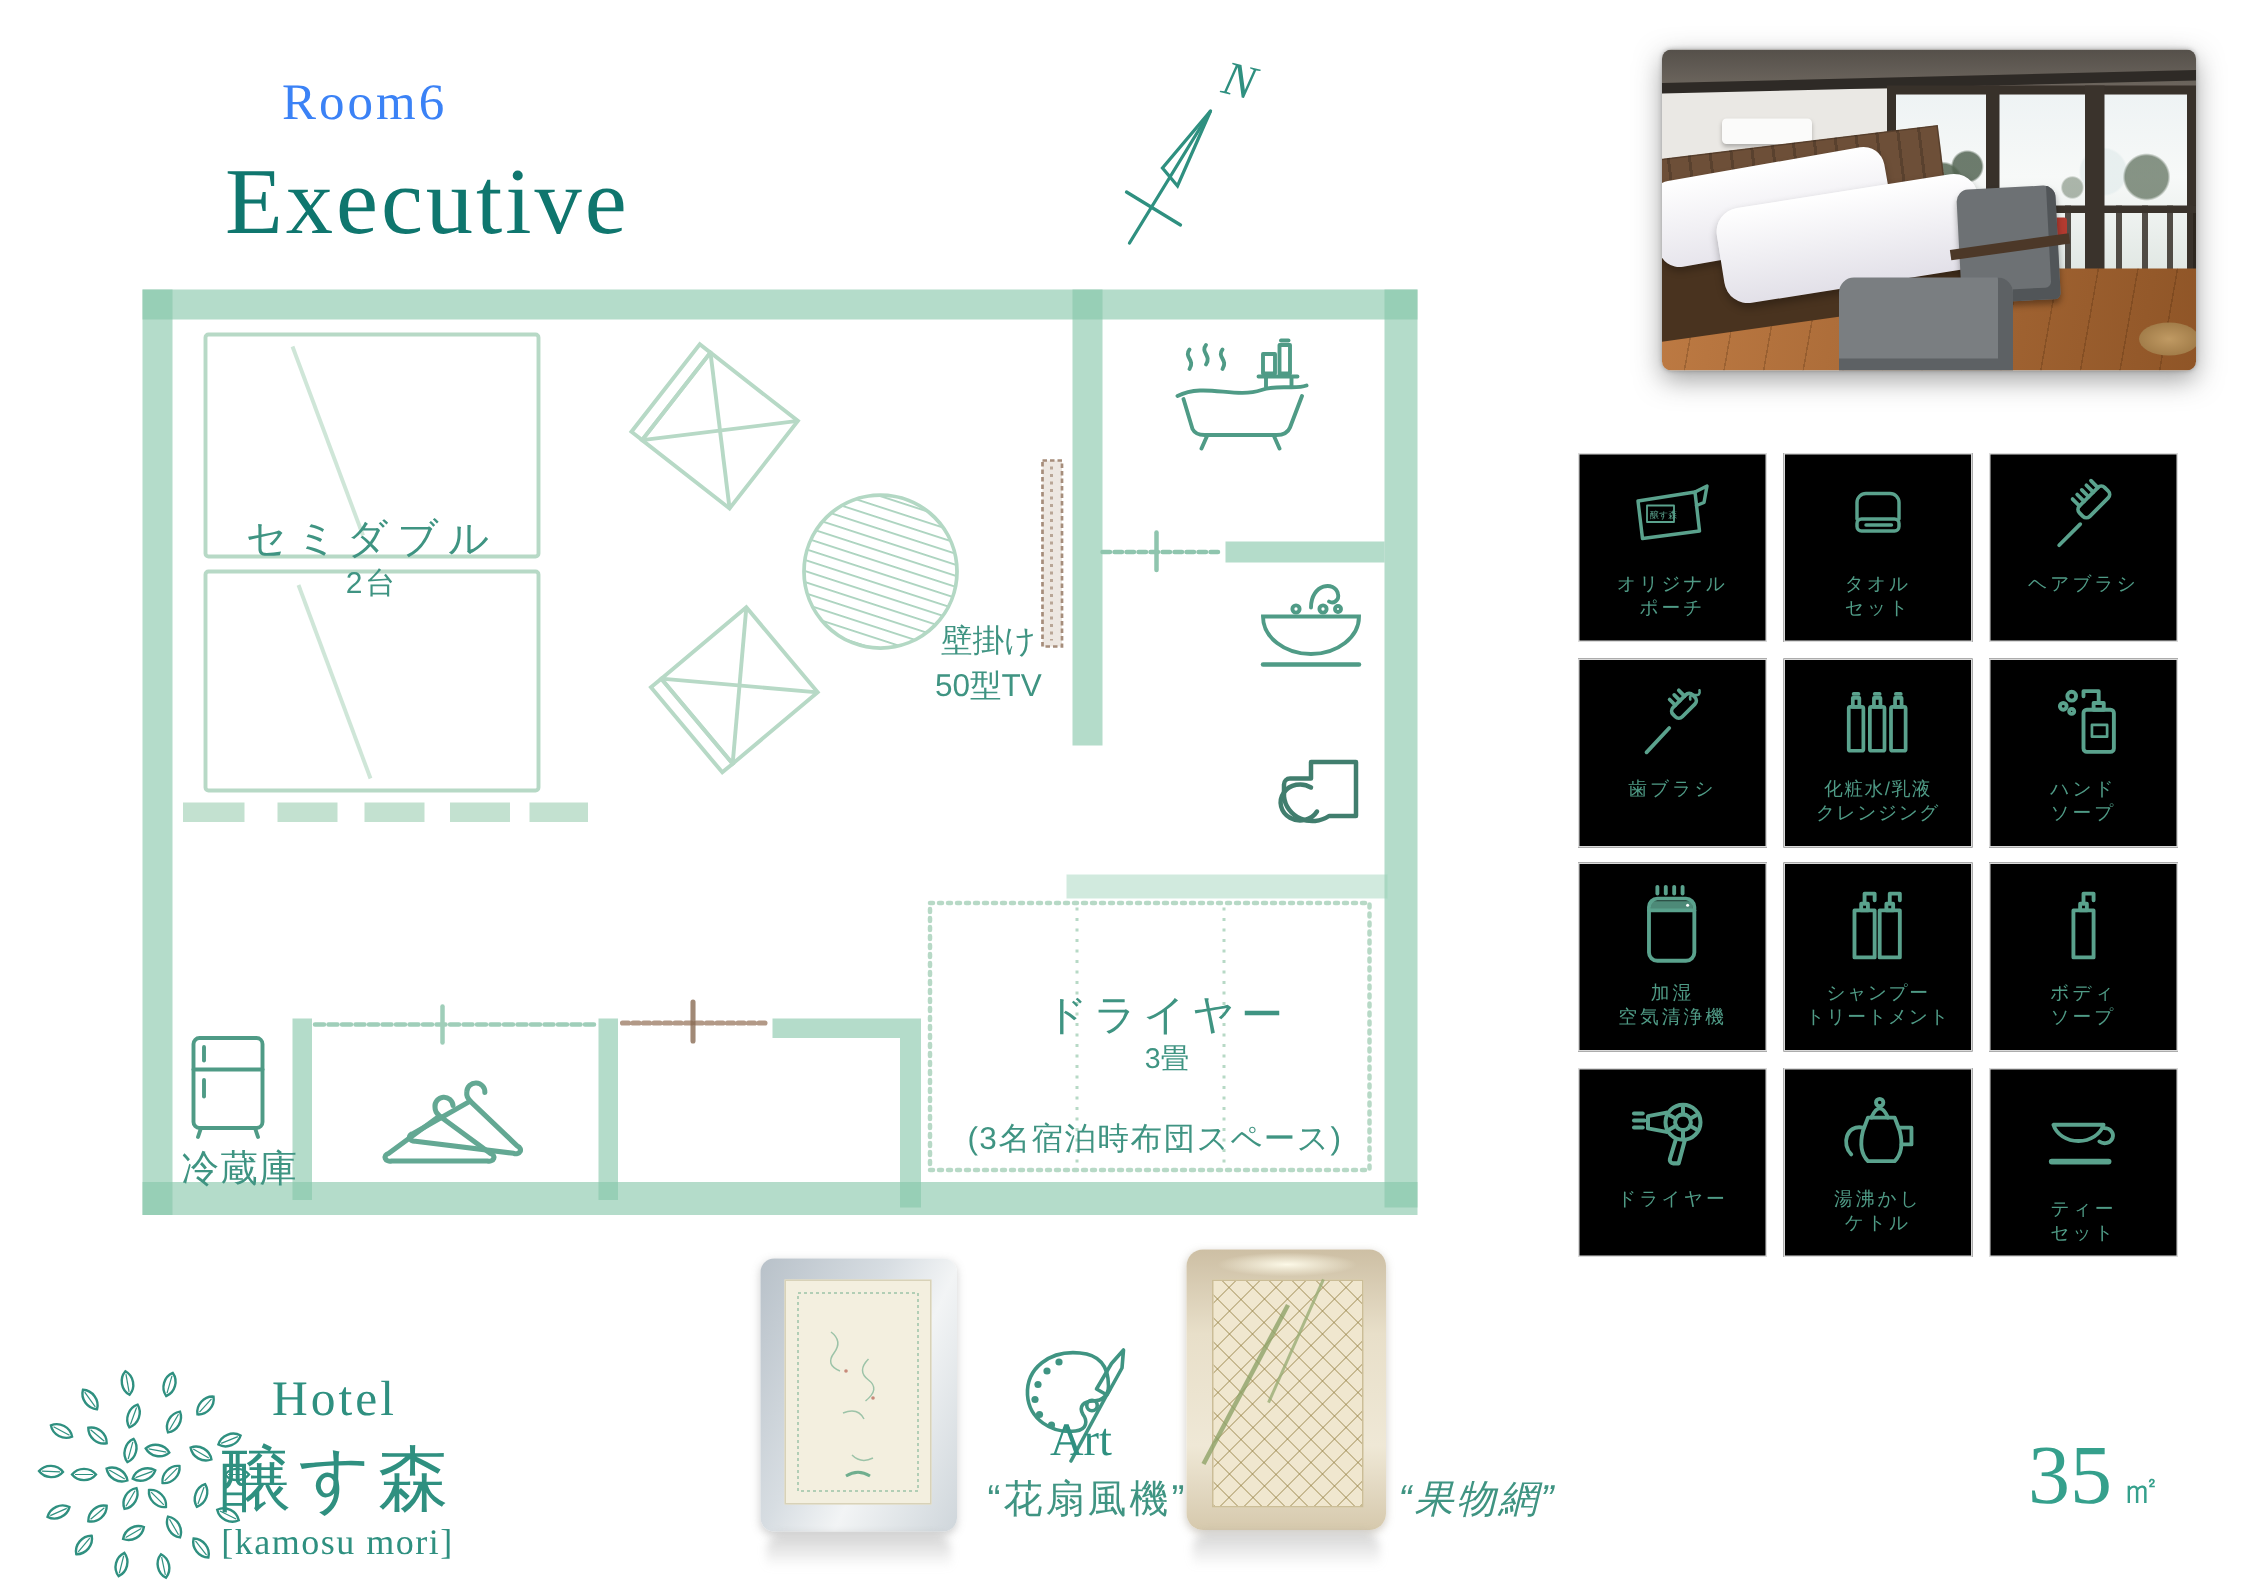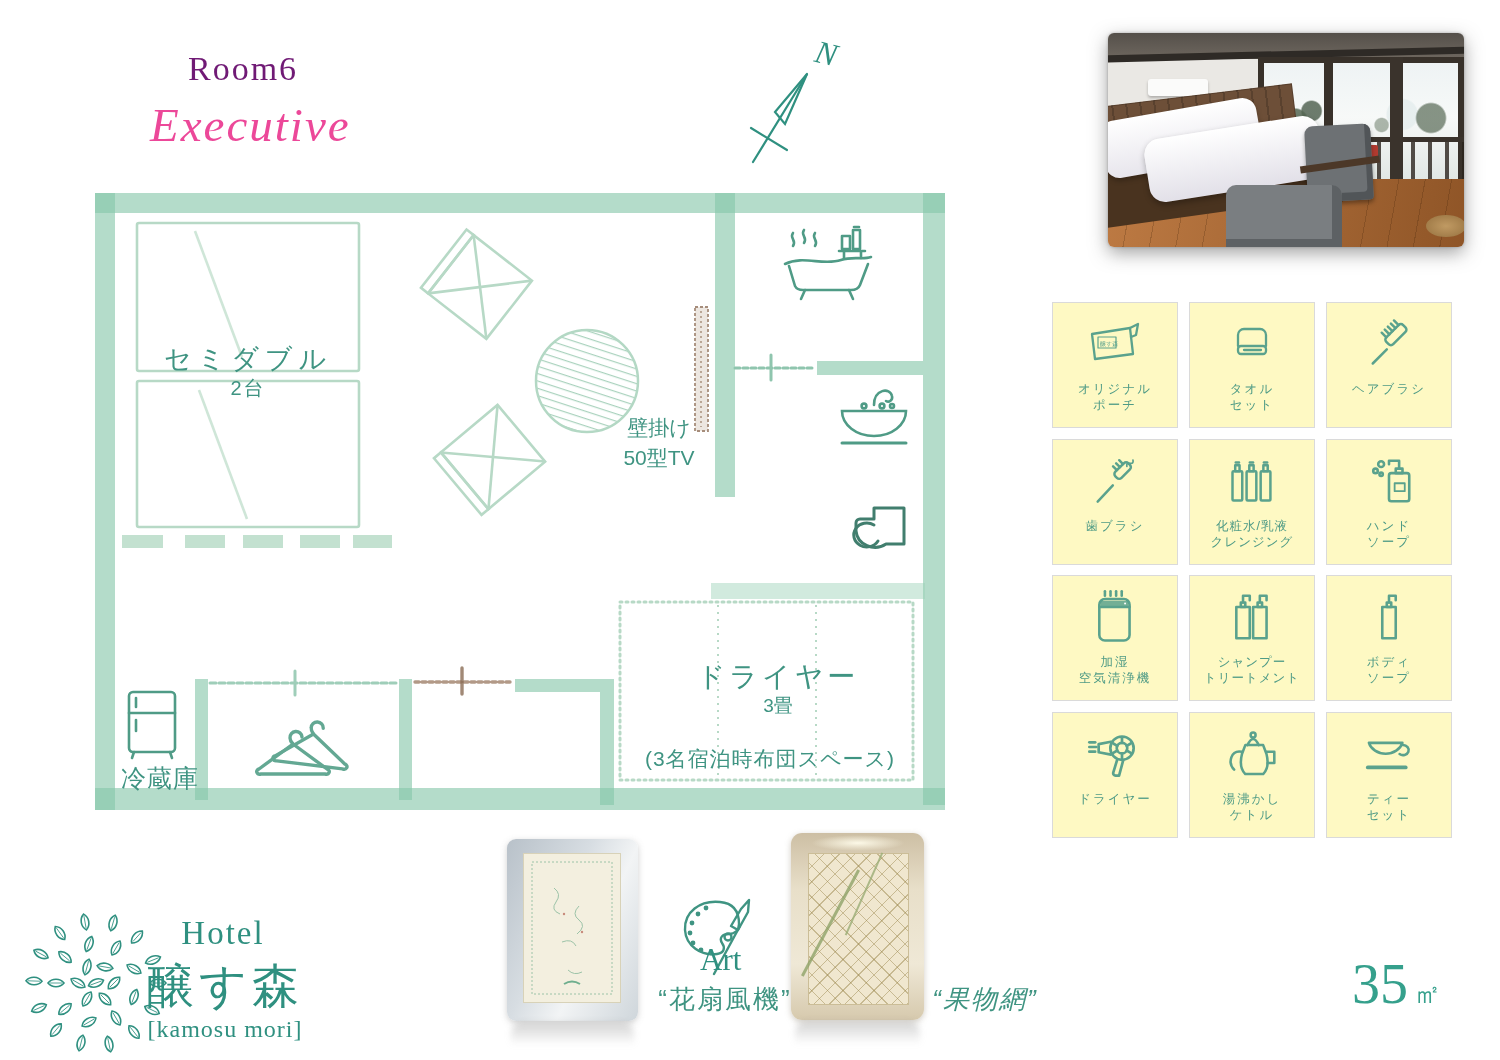--- a/index.html
+++ b/index.html
@@ -1,22 +1,22 @@
 <!DOCTYPE html>
 <html><head>
 <meta charset="utf-8">
 <style>
   html,body{margin:0;padding:0;background:#ffffff;}
   body{width:1500px;height:1060px;position:relative;overflow:hidden;
        font-family:"Liberation Sans","DejaVu Sans",sans-serif;color:#3f9482;}
   .abs{position:absolute;}
   .serif{font-family:"Liberation Serif","DejaVu Serif",serif;}
   
-  .room-no{left:188px;top:50px;font-size:34px;letter-spacing:2px;color:#701a75;}
-  .room-type{left:150px;top:98px;font-size:47px;letter-spacing:2px;color:#ec4899;font-style:italic;}
+  .room-no{left:188px;top:50px;font-size:34px;letter-spacing:2px;color:#3b82f6;}
+  .room-type{left:150px;top:98px;font-size:63px;letter-spacing:2px;color:#0f766e;}
   
   .photo{left:1108px;top:33px;width:356px;height:214px;border-radius:6px;overflow:hidden;
          box-shadow:0 6px 18px rgba(70,70,70,.5),0 0 3px rgba(90,90,90,.4);background:#e9e7e3;}
   .ph-ceil{left:0;top:0;width:356px;height:26px;background:linear-gradient(#55504a,#6e675f);}
   .ph-beam{left:-6px;top:18px;width:370px;height:7px;background:#2e2a26;transform:rotate(-1.4deg);}
   .ph-wall{left:0;top:24px;width:160px;height:126px;background:#eae8e4;}
   .ph-ac{left:40px;top:46px;width:60px;height:17px;background:#fbfbfa;border-radius:3px;box-shadow:0 2px 3px rgba(0,0,0,.25);}
   .ph-win{left:150px;top:24px;width:206px;height:134px;border:6px solid #38312a;box-sizing:border-box;
           background:linear-gradient(#eef3f4 0%,#f7f9f8 45%,#dfe6e2 100%);}
   .ph-trees{left:150px;top:50px;width:206px;height:70px;
@@ -49,21 +49,21 @@
   .ph-chair2{left:118px;top:152px;width:116px;height:62px;background:#7a7e81;border-radius:10px 10px 0 0;
      box-shadow:inset -10px -8px 0 #5d6164;}
   .ph-table{left:318px;top:182px;width:40px;height:22px;background:radial-gradient(#c09a63,#96713f);border-radius:50%;}
   
   .plan{left:95px;top:185px;width:850px;height:625px;}
   .wall{position:absolute;background:rgba(134,198,169,.62);}
   .wall.light{background:rgba(152,208,182,.45);}
   .plan-label{position:absolute;color:#3f9482;text-align:center;}
   
   .amen{left:1052px;top:302px;width:401px;}
-  .acell{position:absolute;width:126px;height:126px;background:#fef9c3;border:1px solid #dadada;
+  .acell{position:absolute;width:126px;height:126px;background:#000000;border:1px solid #dadada;
          box-sizing:border-box;display:flex;flex-direction:column;align-items:center;}
   .aico{height:74px;display:flex;align-items:center;justify-content:center;margin-top:4px;}
   .albl{font-size:12.5px;line-height:16px;letter-spacing:2px;color:#4f9b86;text-align:center;}
   .aic{stroke:#5aa28d;fill:none;stroke-width:2.3;stroke-linecap:round;stroke-linejoin:round;}
   
   .hotel-en{left:148px;top:915px;width:150px;text-align:center;font-size:33px;color:#2f9080;letter-spacing:2px;}
   .hotel-jp{left:128px;top:955px;width:195px;text-align:center;font-size:47px;color:#2f9080;letter-spacing:5px;}
   .hotel-ro{left:120px;top:1016px;width:210px;text-align:center;font-size:24px;color:#2f9080;letter-spacing:1px;}
   .art-label{left:700px;top:942px;font-size:31px;color:#2f9080;}
   .art-title{font-size:26px;color:#3f9482;letter-spacing:2px;}
@@ -465,21 +465,21 @@
         <path d="M39 22 h7 v10 h-6"></path>
       </g>
         </svg>
     </div>
     <div class="albl">
         <div>湯沸かし</div>
       <div>ケトル</div>
       </div>
   </div>
 
-  <div class="acell" style="left:274px;top:410px;">
+  <div class="acell" style="left:274px;top:410px;justify-content:center;">
     <div class="aico">
       <svg width="58" height="52" viewBox="0 0 52 44">
           <g class="aic" stroke-width="2.1">
         <path d="M8 12 h30 a15.5 13 0 0 1 -30 0 z"></path>
         <path d="M38.5 14 a5 4.5 0 1 1 -3 8"></path>
         <line x1="7" y1="34" x2="41" y2="34" stroke-width="3.4"></line>
       </g>
         </svg>
     </div>
     <div class="albl">

